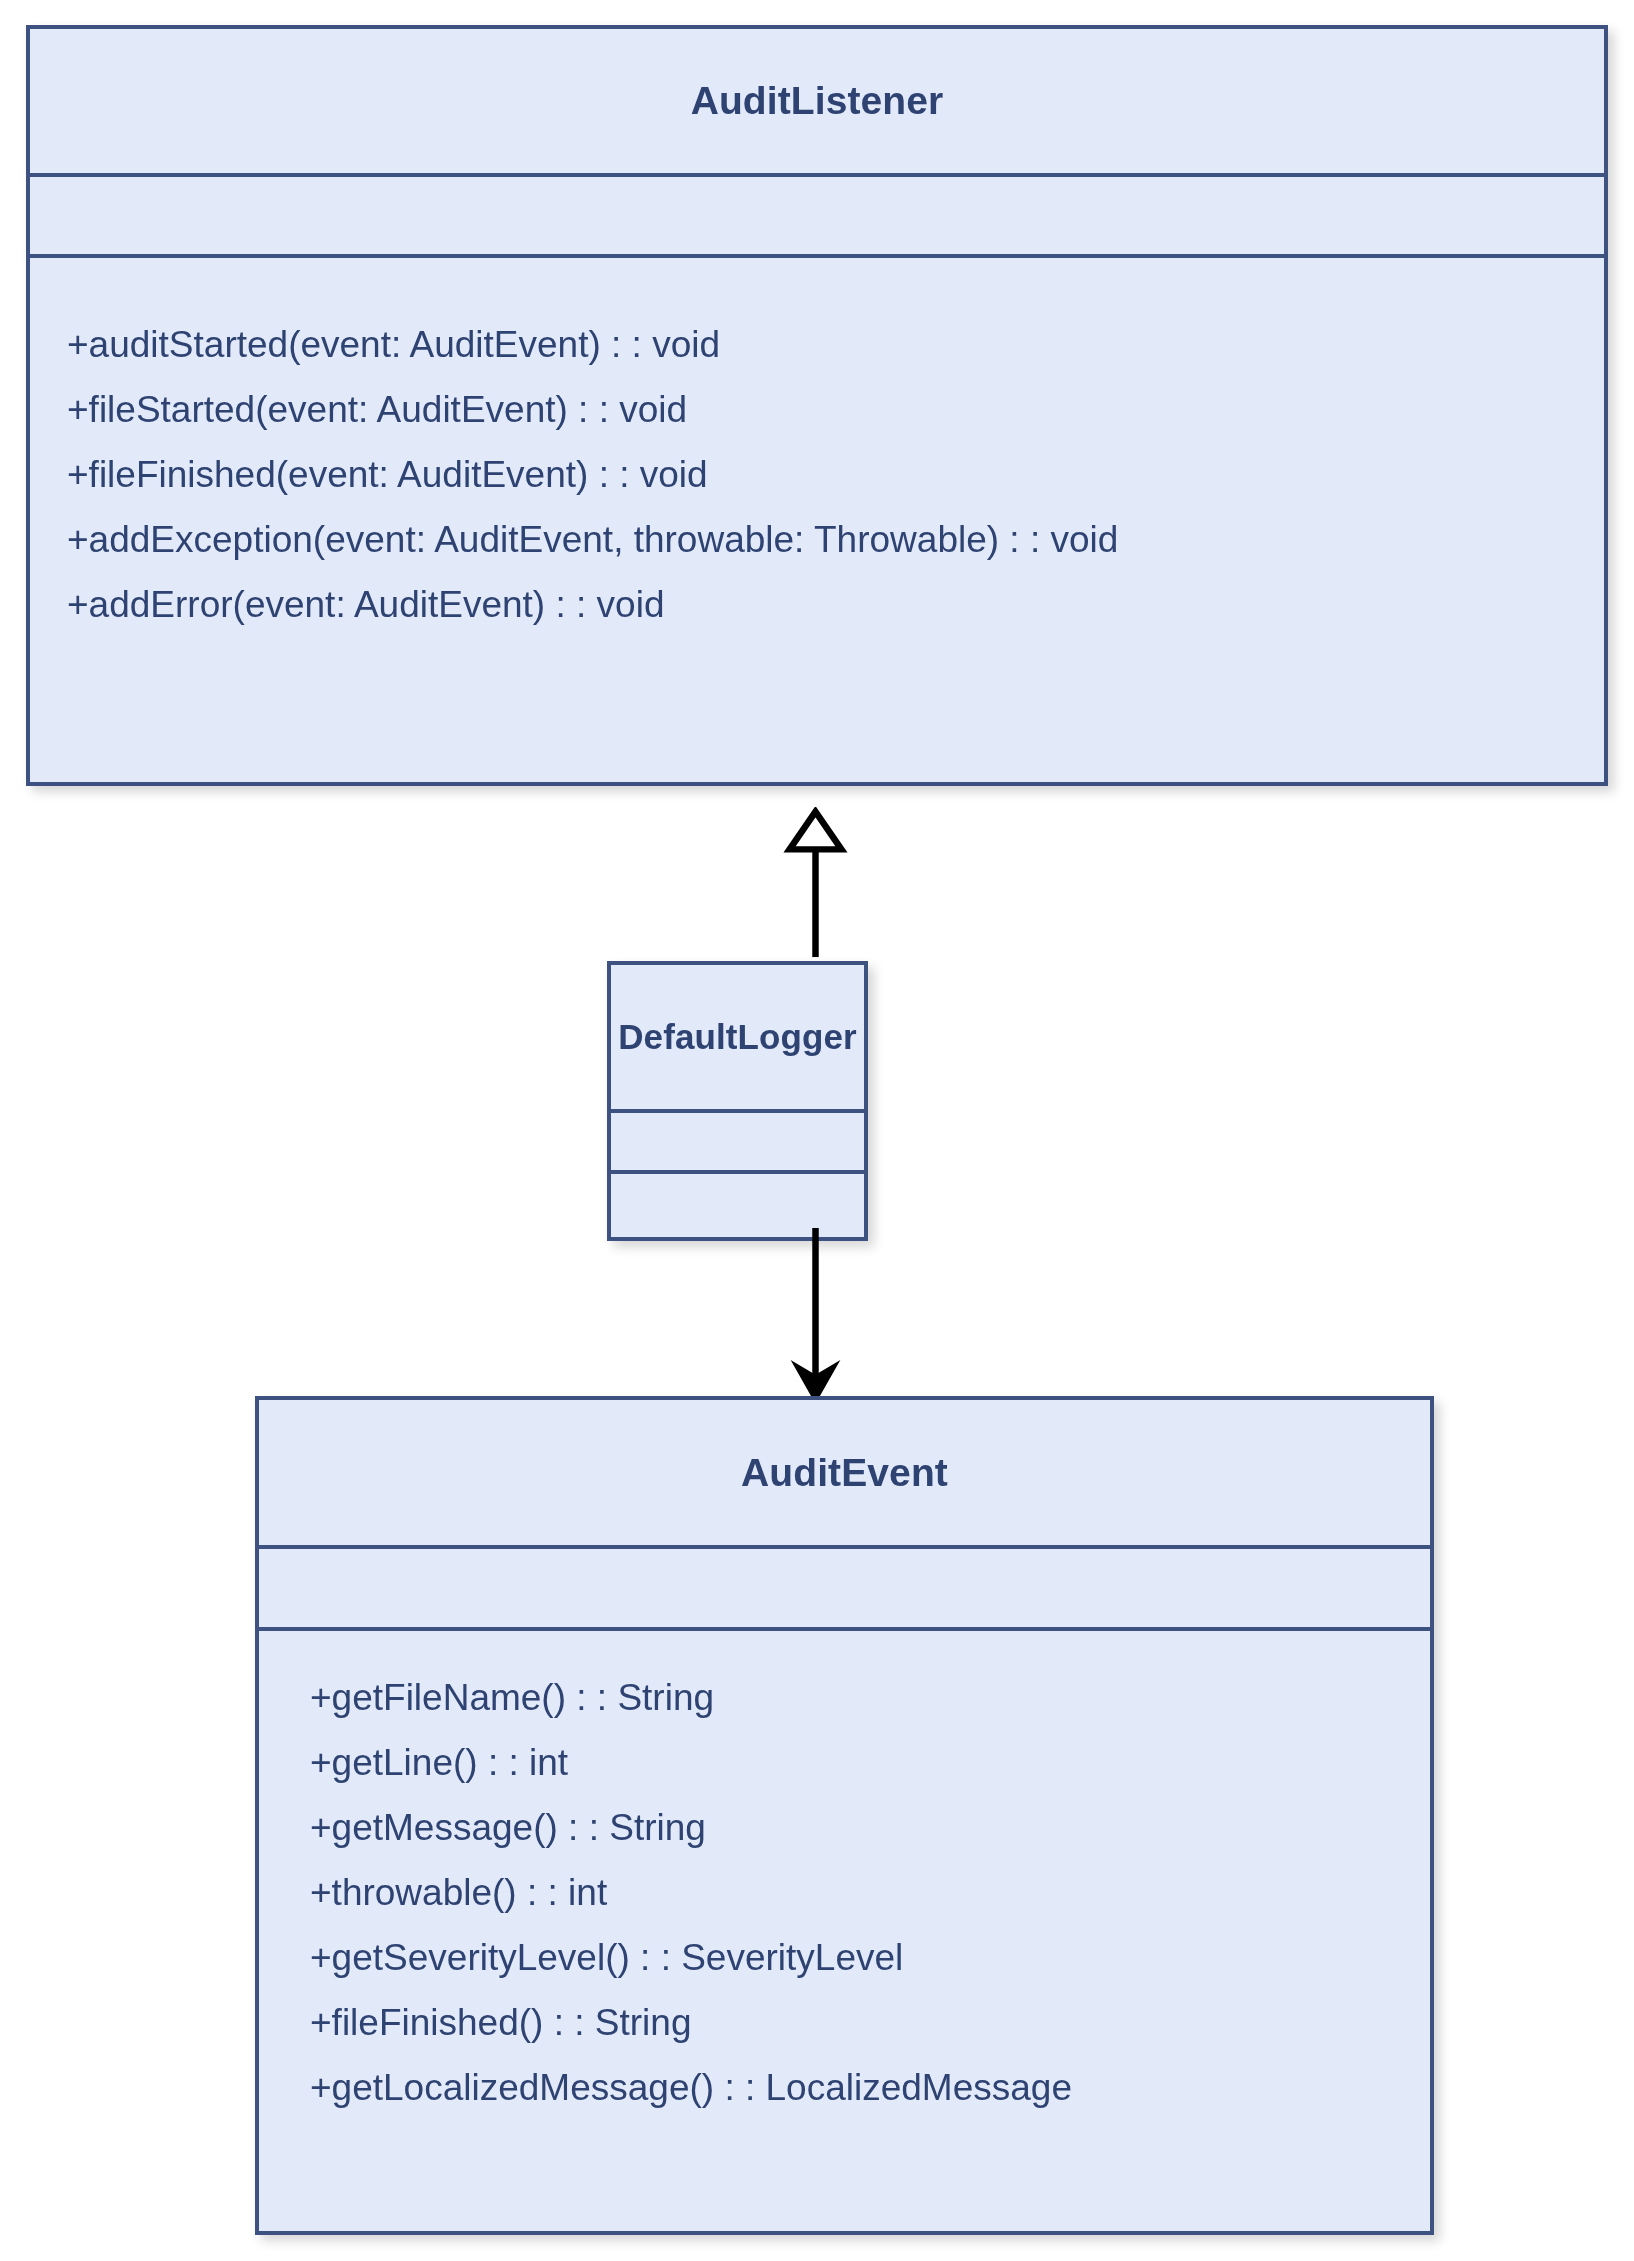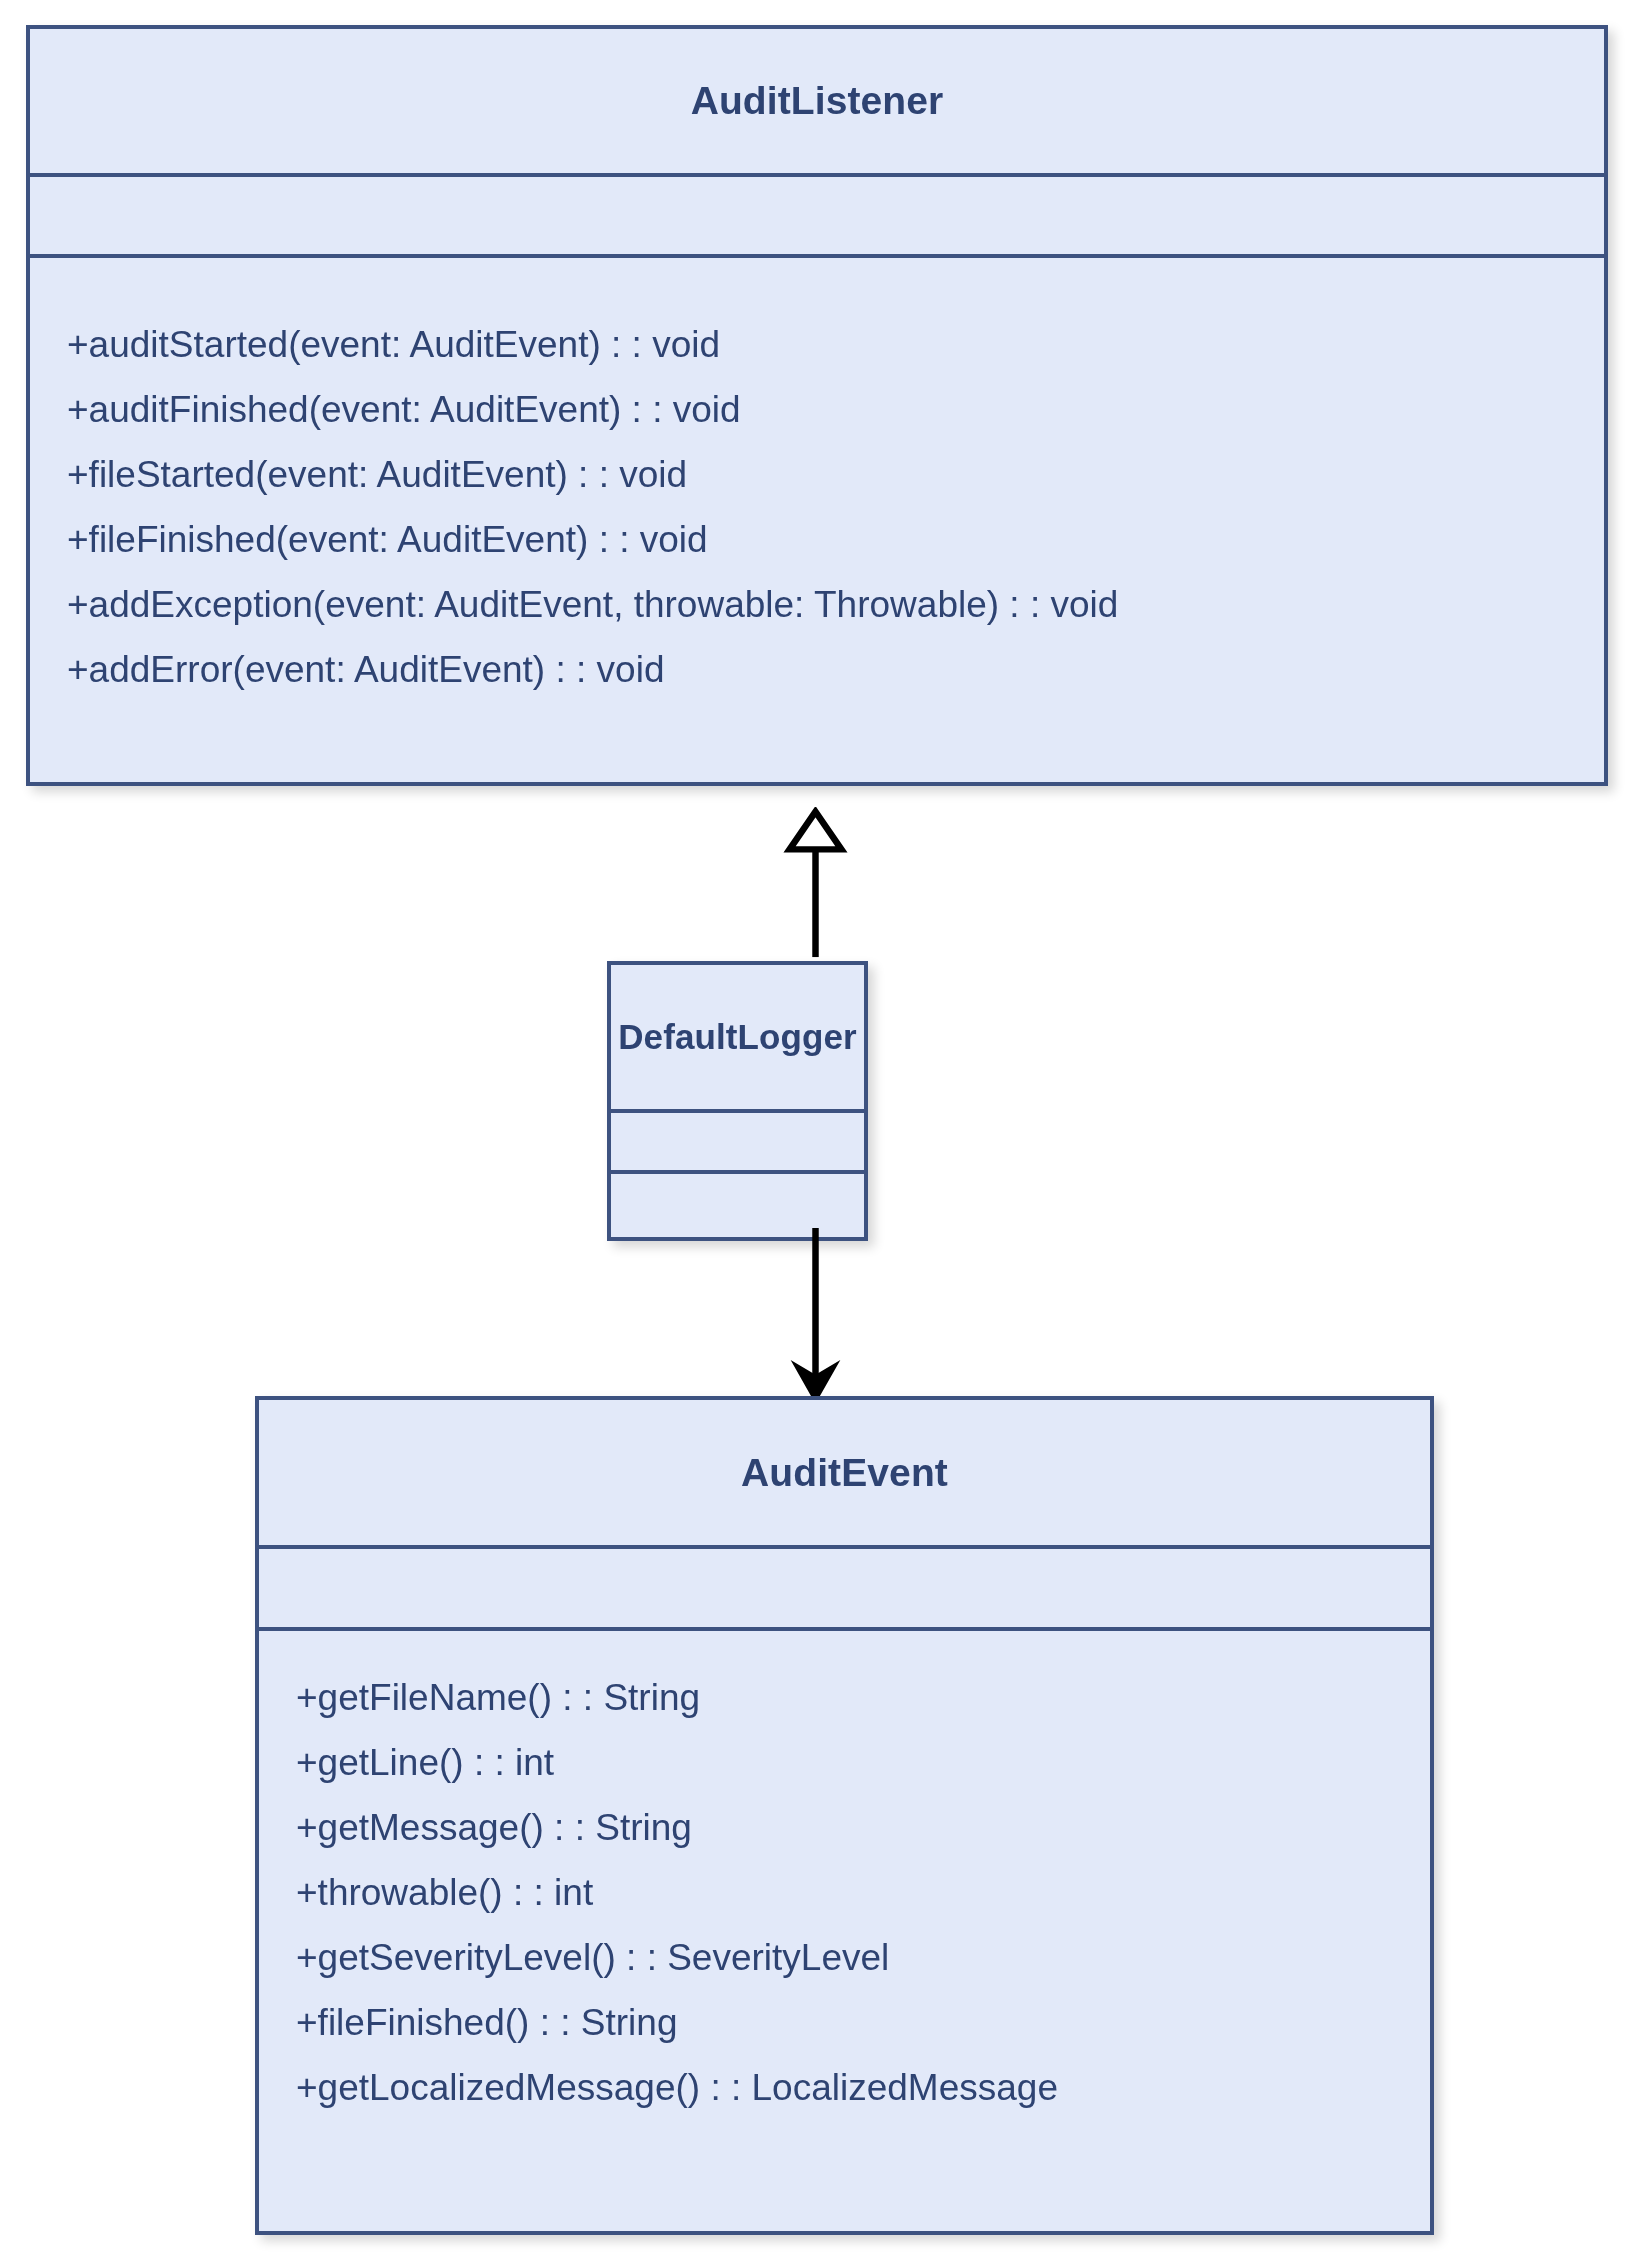--- a/index.html
+++ b/index.html
@@ -98,21 +98,21 @@
     top: 1396px;
     width: 1179px;
     height: 839px;
     margin-left: 30px;
   }
   #box-auditevent .uml-title-row { height: 145px; }
   #box-auditevent .uml-title { font-size: 39px; }
   #box-auditevent .attrs { height: 78px; }
   #box-auditevent .ops {
     flex: 1 1 auto;
-    padding: 48px 0 0 37px;
+    padding: 48px 0 0 51px;
   }
   #box-auditevent .uml-member {
     font-size: 37px;
     margin-bottom: 28px;
   }
 
   
   .connector {
     position: absolute;
     pointer-events: none;
@@ -137,21 +137,20 @@
 
   <div class="uml-class" id="box-auditlistener">
     <div class="uml-title-row">
       <span class="uml-title">AuditListener</span>
     </div>
     <div class="uml-divider"></div>
     <div class="uml-compartment attrs empty-compartment"></div>
     <div class="uml-divider"></div>
     <div class="uml-compartment ops">
       <div class="uml-member">+auditStarted(event: AuditEvent) : : void</div>
-      <div class="uml-member">+auditFinished(event: AuditEvent) : : void</div>
       <div class="uml-member">+fileStarted(event: AuditEvent) : : void</div>
       <div class="uml-member">+fileFinished(event: AuditEvent) : : void</div>
       <div class="uml-member">+addException(event: AuditEvent, throwable: Throwable) : : void</div>
       <div class="uml-member">+addError(event: AuditEvent) : : void</div>
     </div>
   </div>
 
   <svg class="connector" id="conn-generalization" viewBox="0 0 120 260" width="71" height="153">
     <line x1="60" y1="255" x2="60" y2="68" stroke="#000000" stroke-width="11"></line>
     <polygon points="60,8 16,72 104,72" fill="#ffffff" stroke="#000000" stroke-width="11" stroke-linejoin="miter"></polygon>

